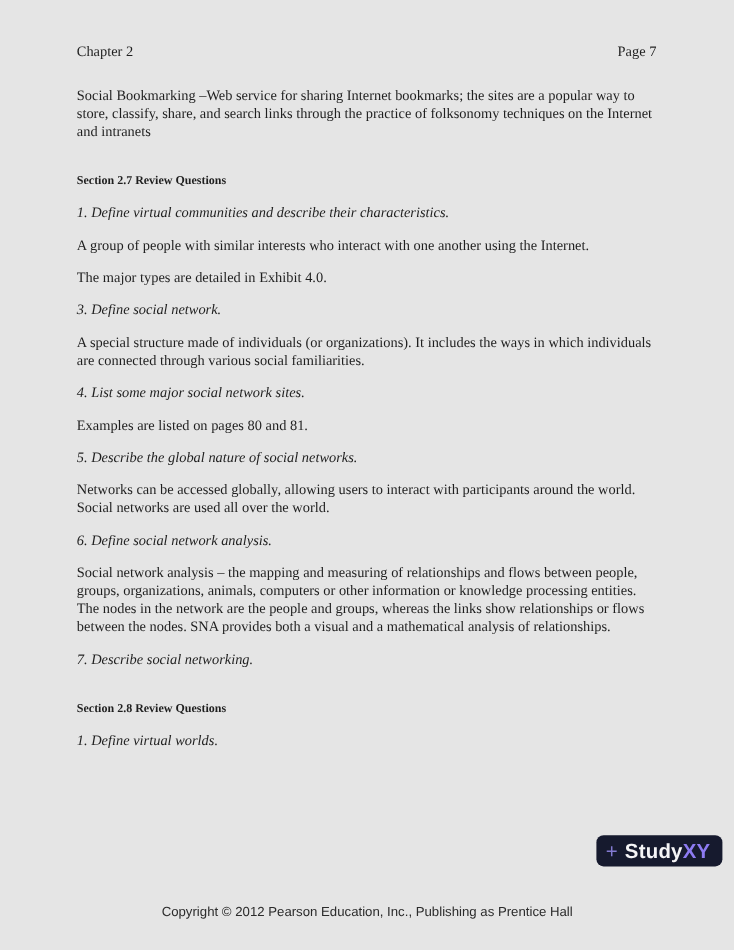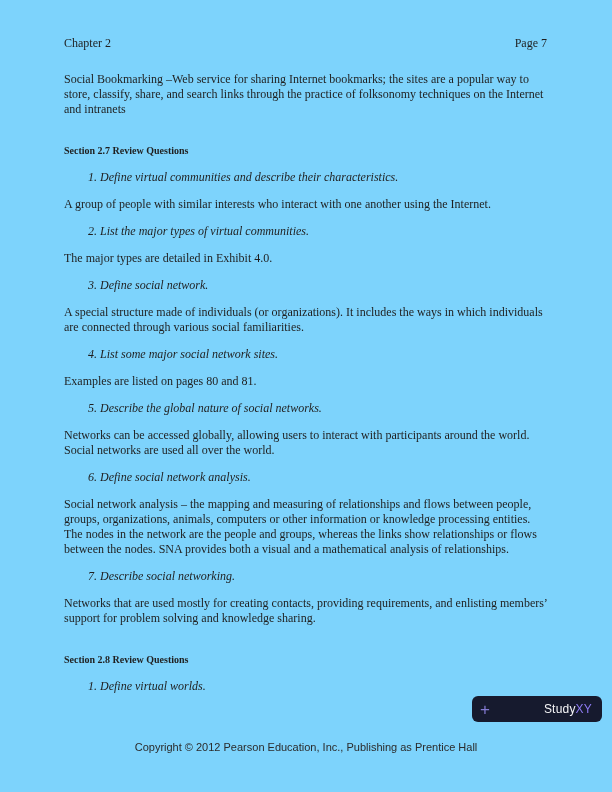--- a/index.html
+++ b/index.html
@@ -1,41 +1,41 @@
 <!DOCTYPE html>
 <html><head>
 <meta charset="utf-8">
 <style>
   html, body { margin: 0; padding: 0; background: #ffffff; }
   .page {
     position: relative;
     width: 612px;
     height: 792px;
-    background: #7dd3fc;
+    background: #e5e5e5;
     box-sizing: border-box;
     padding: 36px 65px 0 64px;
     font-family: "Liberation Serif", serif;
     font-size: 12px;
     line-height: 15px;
     color: #1f1f1f;
     overflow: hidden;
   }
   .header-row {
     display: flex;
     justify-content: space-between;
     margin: 0 0 21px 0;
   }
   .para { margin: 0 0 12px 0; font-family: Liberation Serif, serif; }
   .section-heading {
     font-size: 10px;
     font-weight: bold;
     line-height: 15px;
     margin: 26px 0 12px 0;
   }
-  .question { font-style: italic; margin-left: 24px; }
+  .question { font-style: italic; }
   .watermark {
     position: absolute;
     top: 696px;
     right: 10px;
     height: 26px;
     display: flex;
     align-items: center;
     background: #161a2e;
     border-radius: 6px;
     padding: 0 10px 0 8px;
@@ -43,32 +43,31 @@
     font-family: "Liberation Sans", sans-serif;
   }
   .watermark .plus {
     color: #837ad1;
     font-size: 17px;
     font-weight: 400;
     line-height: 1;
     margin-right: 6px;
   }
   .watermark .brand {
-    font-size: 12px;
-    font-weight: normal;
+    font-size: 17px;
+    font-weight: bold;
     color: #f5f5f7;
     letter-spacing: 0.2px;
-    margin-left: 48px;
   }
   .watermark .brand .accent { color: #8d7bf2; }
   .footer {
     position: absolute;
     left: 0;
     right: 0;
-    bottom: 37px;
+    bottom: 24px;
     text-align: center;
     font-family: "Liberation Sans", sans-serif;
     font-size: 11px;
     color: #2b2b2b;
   }
 </style>
 </head>
 <body>
 
 <div class="page">
@@ -78,37 +77,35 @@
     <span>Page 7</span>
   </div>
 
   <p class="para">Social Bookmarking –Web service for sharing Internet bookmarks; the sites are a popular way to store, classify, share, and search links through the practice of folksonomy techniques on the Internet and intranets</p>
 
   <h2 class="section-heading">Section 2.7 Review Questions</h2>
 
   <p class="para question">1. Define virtual communities and describe their characteristics.</p>
   <p class="para">A group of people with similar interests who interact with one another using the Internet.</p>
 
-  <p class="para question">2. List the major types of virtual communities.</p>
   <p class="para">The major types are detailed in Exhibit 4.0.</p>
 
   <p class="para question">3. Define social network.</p>
   <p class="para">A special structure made of individuals (or organizations). It includes the ways in which individuals are connected through various social familiarities.</p>
 
   <p class="para question">4. List some major social network sites.</p>
   <p class="para">Examples are listed on pages 80 and 81.</p>
 
   <p class="para question">5. Describe the global nature of social networks.</p>
   <p class="para">Networks can be accessed globally, allowing users to interact with participants around the world. Social networks are used all over the world.</p>
 
   <p class="para question">6. Define social network analysis.</p>
   <p class="para">Social network analysis – the mapping and measuring of relationships and flows between people, groups, organizations, animals, computers or other information or knowledge processing entities. The nodes in the network are the people and groups, whereas the links show relationships or flows between the nodes. SNA provides both a visual and a mathematical analysis of relationships.</p>
 
   <p class="para question">7. Describe social networking.</p>
-  <p class="para">Networks that are used mostly for creating contacts, providing requirements, and enlisting members’ support for problem solving and knowledge sharing.</p>
 
   <h2 class="section-heading">Section 2.8 Review Questions</h2>
 
   <p class="para question">1. Define virtual worlds.</p>
 
   <div class="watermark">
     <span class="plus">+</span>
     <span class="brand"><span>Study</span><span class="accent">XY</span></span>
   </div>
 

